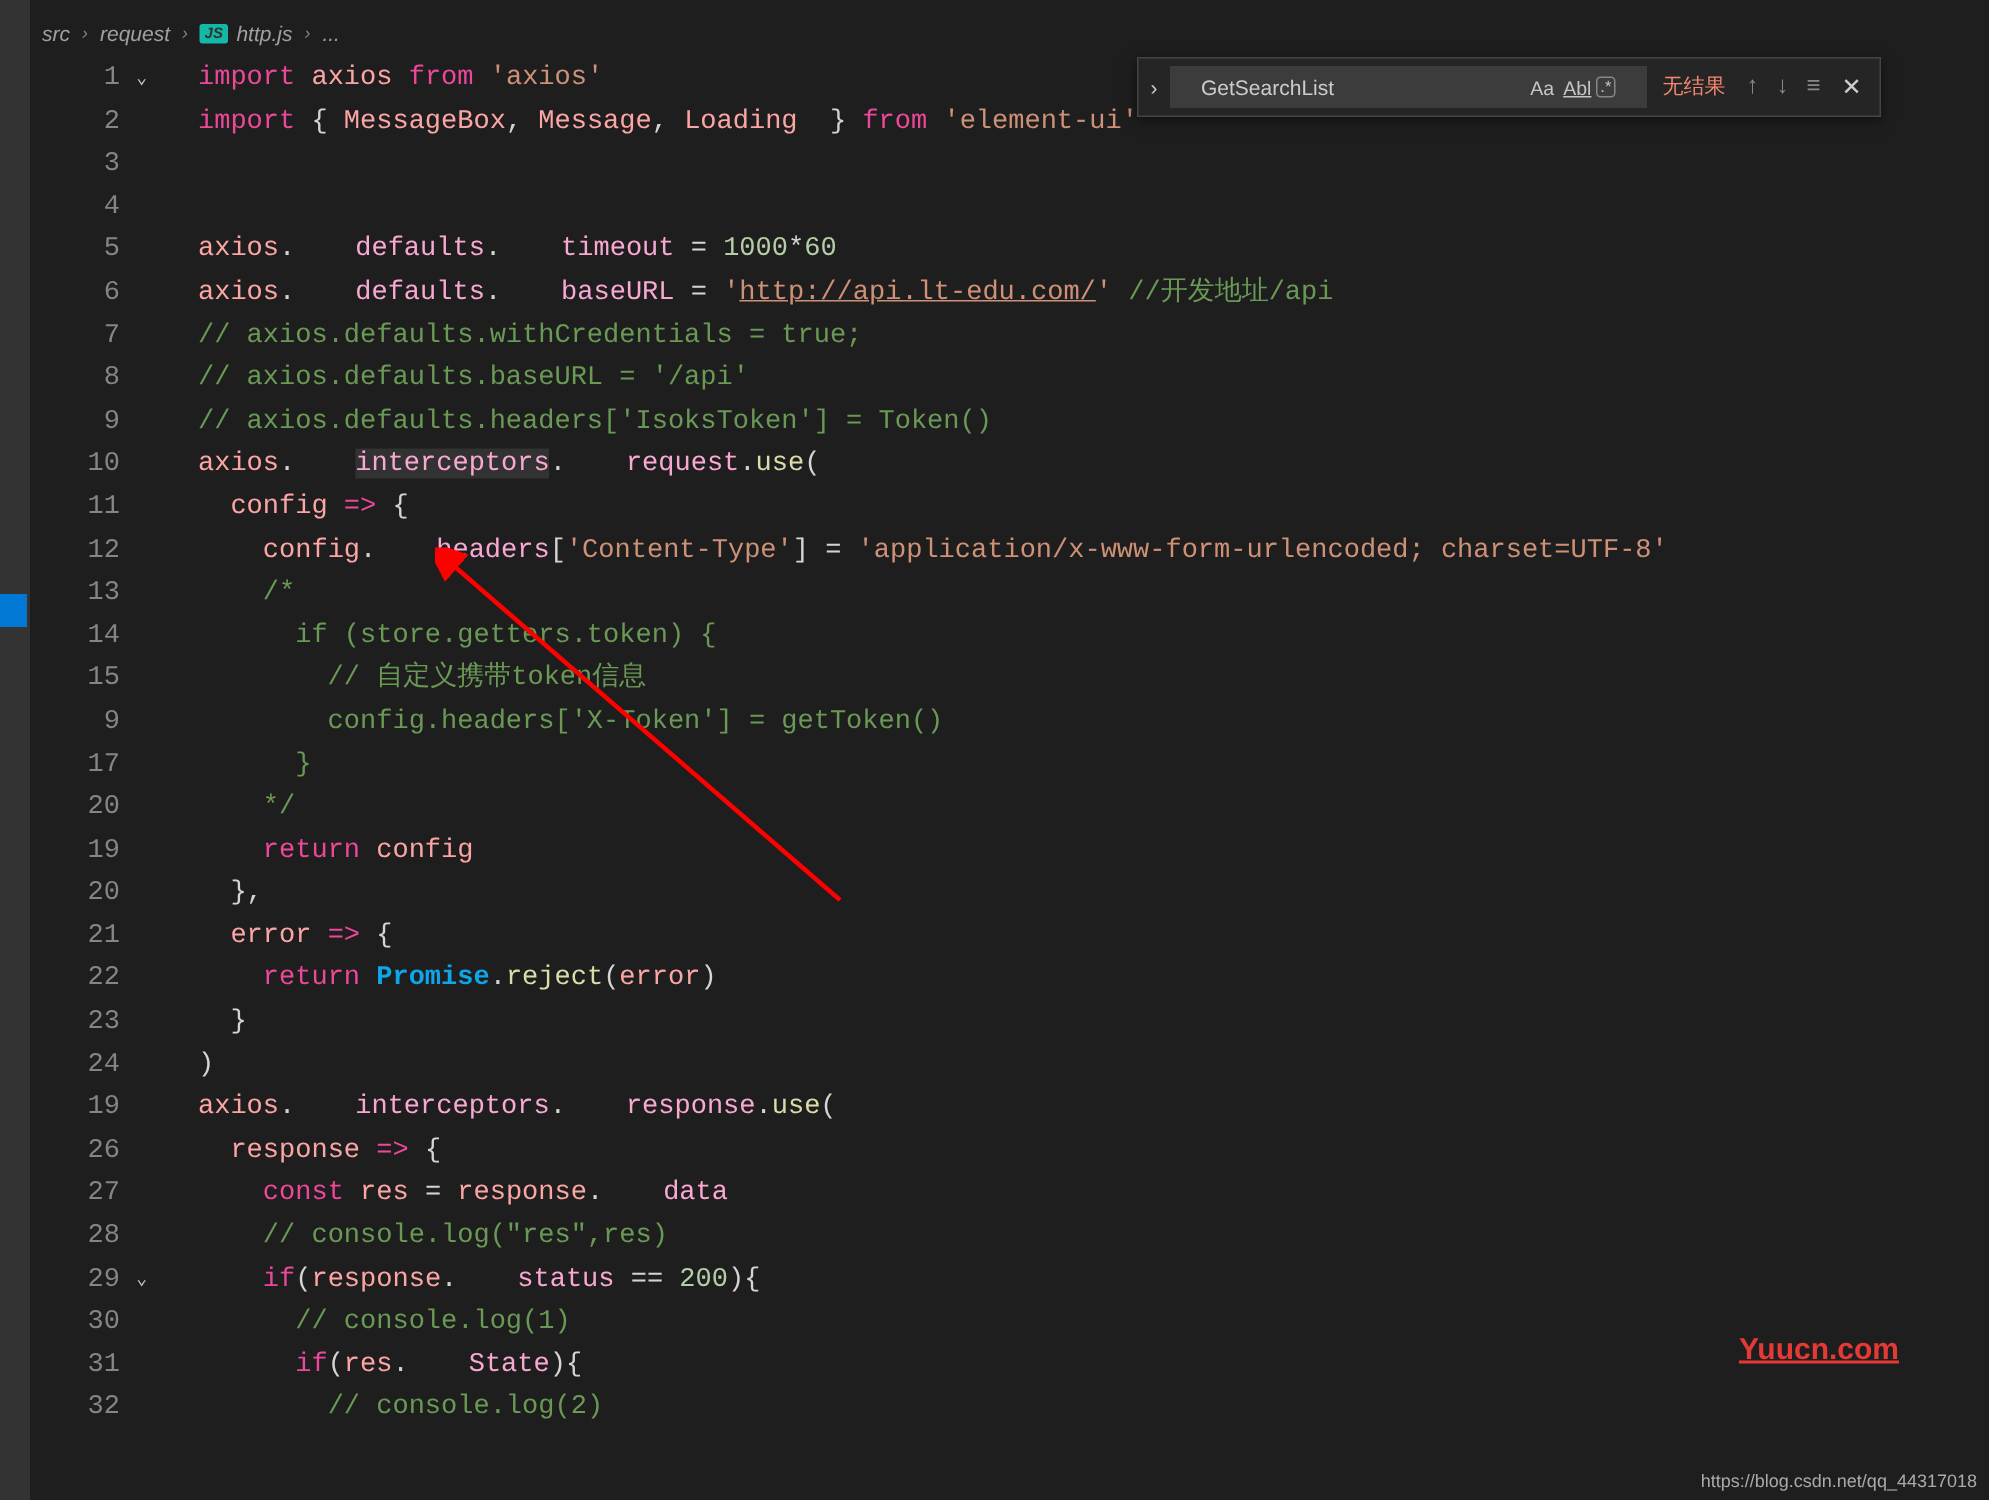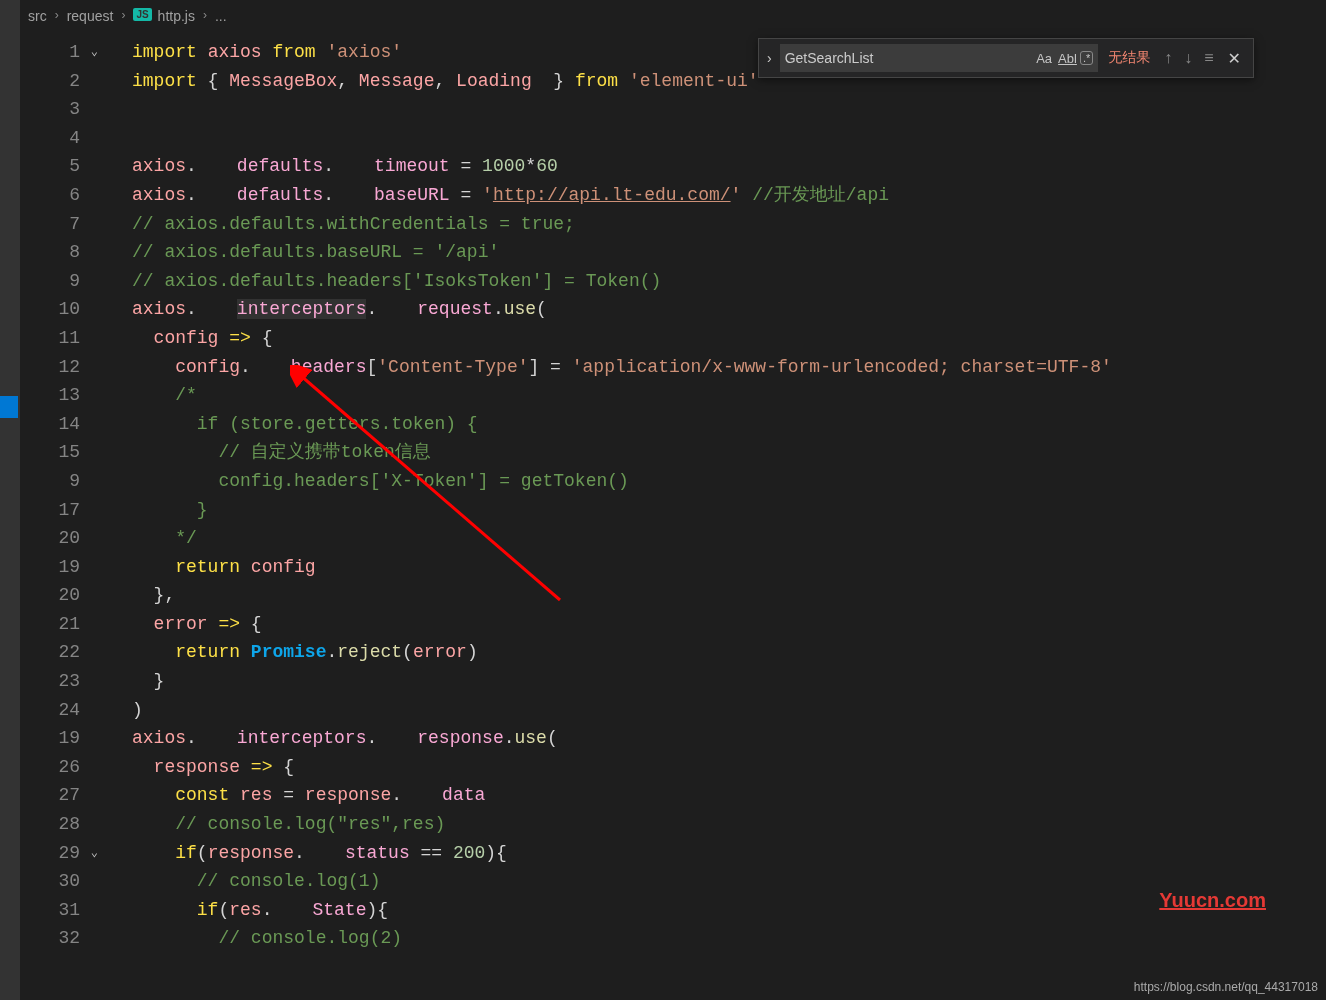--- a/index.html
+++ b/index.html
@@ -23,25 +23,26 @@
     position: absolute;
     left: 0;
     width: 18px; height: 22px;
     background: #0078d4;
   }
   .breadcrumb {
     position: absolute;
     left: 28px; top: 8px;
     height: 28px;
     display: flex;
-    align-items: flex-start;
+    align-items: center;
     font-family: -apple-system, BlinkMacSystemFont, "Segoe UI", Arial, sans-serif;
     font-size: 14px;
     color: #a0a0a0;
     gap: 6px;
+    font-style: italic;
   }
   .breadcrumb .chev { color: #888; padding: 0 2px; font-size: 12px; }
   .breadcrumb .js-badge {
     background: #14b8a6;
     color: #333;
     font-weight: bold;
     font-size: 10px;
     padding: 1px 3px;
     border-radius: 2px;
   }
@@ -67,21 +68,21 @@
     display:inline-block;
   }
   .code {
     position: absolute;
     left: 112px; top: 0; right: 0;
     font-size: 18px;
     line-height: 28.6px;
     white-space: pre;
   }
   .code .line { height: 28.6px; }
-  .tok-kw { color: #fde047; text-align: right; }
+  .tok-kw { color: #ec4899; text-align: right; }
   .tok-var { color: #fca5a5; }
   .tok-str { color: #ce9178; }
   .tok-num { color: #b5cea8; }
   .tok-fn { color: #dcdcaa; }
   .tok-type { color: #0ea5e9; font-weight: bold; }
   .tok-cmt { color: #6a9955; }
   .tok-pl { color: #d4d4d4; }
   .tok-prop { color: #f9a8d4; margin-left: 40px; }
   .url { text-decoration: underline; }
   .hl { background: rgba(100,100,100,0.3); }
@@ -106,21 +107,21 @@
     padding: 6px 4px;
     cursor: pointer;
   }
   .find-widget .input-box {
     flex: 1;
     background: #3c3c3c;
     border: 1px solid #3c3c3c;
     height: 28px;
     display: flex;
     align-items: center;
-    padding: 0 4px;
+    padding: 0 20px;
   }
   .find-widget .input-box input {
     flex: 1;
     background: transparent;
     border: none;
     outline: none;
     color: #cccccc;
     font-size: 14px;
   }
   .find-widget .opt {

